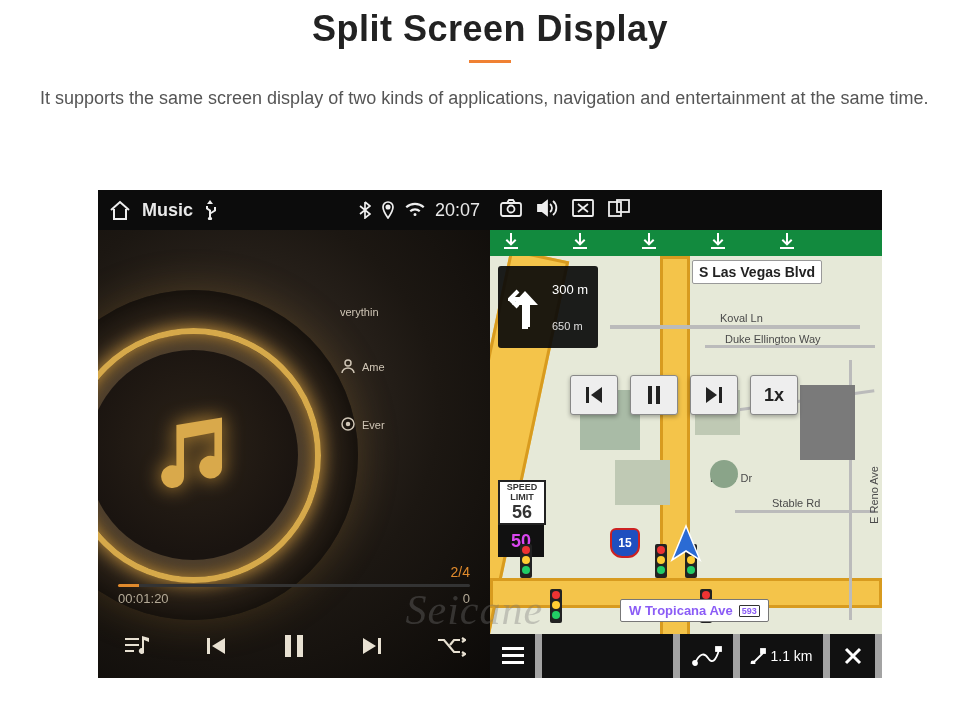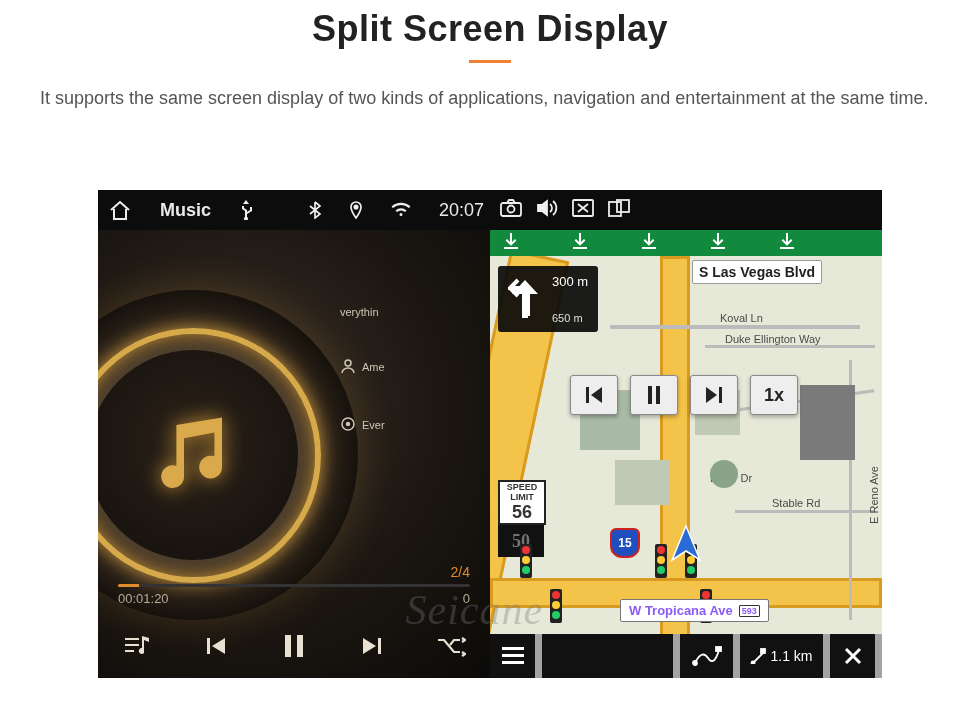--- a/index.html
+++ b/index.html
@@ -58,21 +58,21 @@
   }
   
   .status {
     position: absolute;
     top: 0; left: 0; right: 0;
     height: 40px;
     background: #0c0c0c;
     display: flex;
     align-items: center;
     padding: 0 10px;
-    gap: 28px;
+    gap: 10px;
     color: #e9e9e9;
     font-size: 18px;
     z-index: 5;
   }
   .status .home-icon svg,
   .status svg { display:block; }
   .status .title { font-weight: 600; }
   .status .spacer { flex: 1; }
 
   
@@ -165,23 +165,23 @@
     gap:55px; padding:0 14px;
     z-index:4;
   }
   .android-bar .dl { color:#fff; }
 
   
   .turnbox {
     position:absolute; top:76px; left:8px;
     background:rgba(10,10,10,.92);
     color:#fff;
-    padding:8px 10px;
+    padding:16px 10px;
     border-radius:3px;
-    display:flex; align-items:center; gap:10px;
+    display:flex; align-items:flex-end; gap:10px;
     z-index:4;
     font-size:13px;
   }
   .turnbox .dist2 { margin-top:23px; font-size:11px; opacity:.85;}
 
   
   .street {
     position:absolute; top:70px; right:60px;
     background:#fff; color:#222;
     font-size:14px; font-weight:600;
@@ -220,25 +220,24 @@
   .speedbox {
     position:absolute; left:8px; top:290px;
     width:48px; background:#fff; border:2px solid #222;
     text-align:center; font-size:9px; font-weight:700;
     z-index:4;
   }
   .speedbox .big { font-size:18px; display:block;}
   .speed-actual {
     position:absolute; left:8px; top:335px;
     width:46px; height:32px;
-    background:#111; color:#737373;
+    background:#111; color:#d946ef;
     font-size:18px; font-weight:700;
     display:flex; align-items:center; justify-content:center;
     z-index:4;
-    font-family:Liberation Serif, serif;
   }
 
   
   .media-overlay {
     position:absolute; top:185px; left:80px;
     display:flex; gap:12px; z-index:6;
   }
   .media-overlay .btn {
     width:48px; height:40px; background:#eee;
     border:1px solid #888; border-radius:3px;

